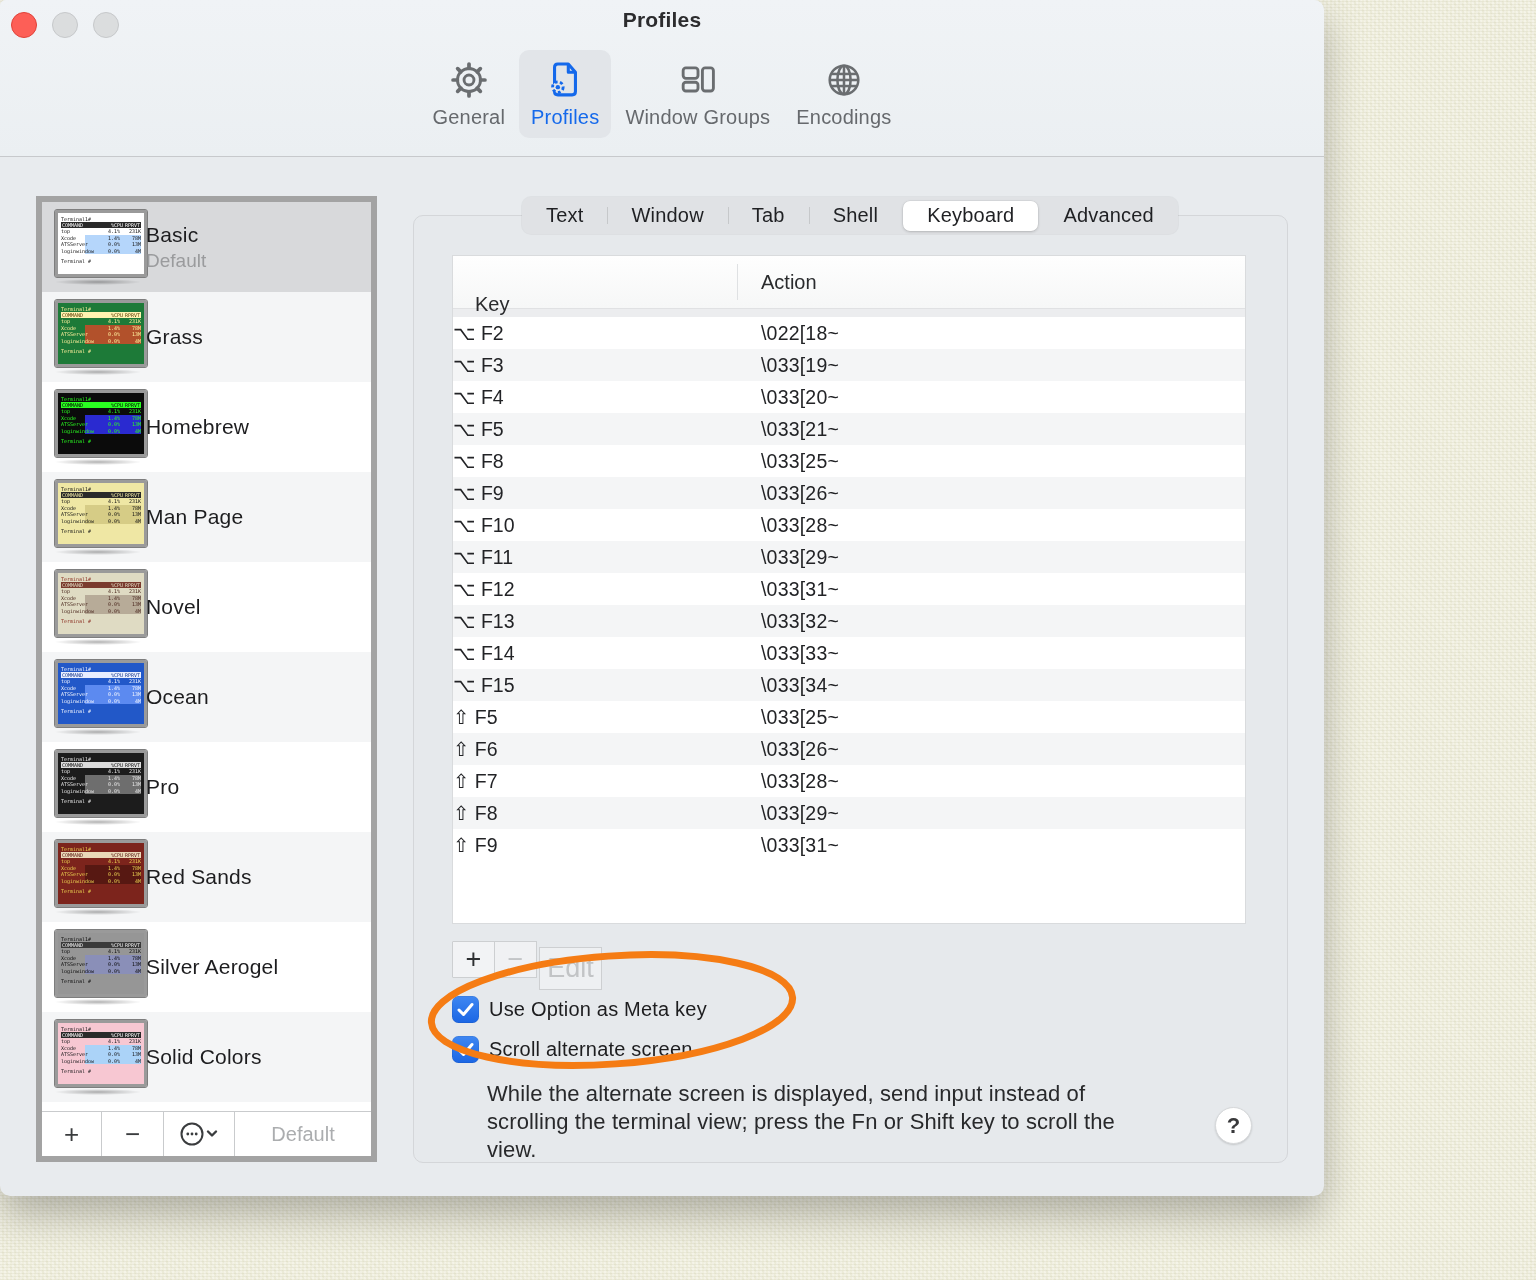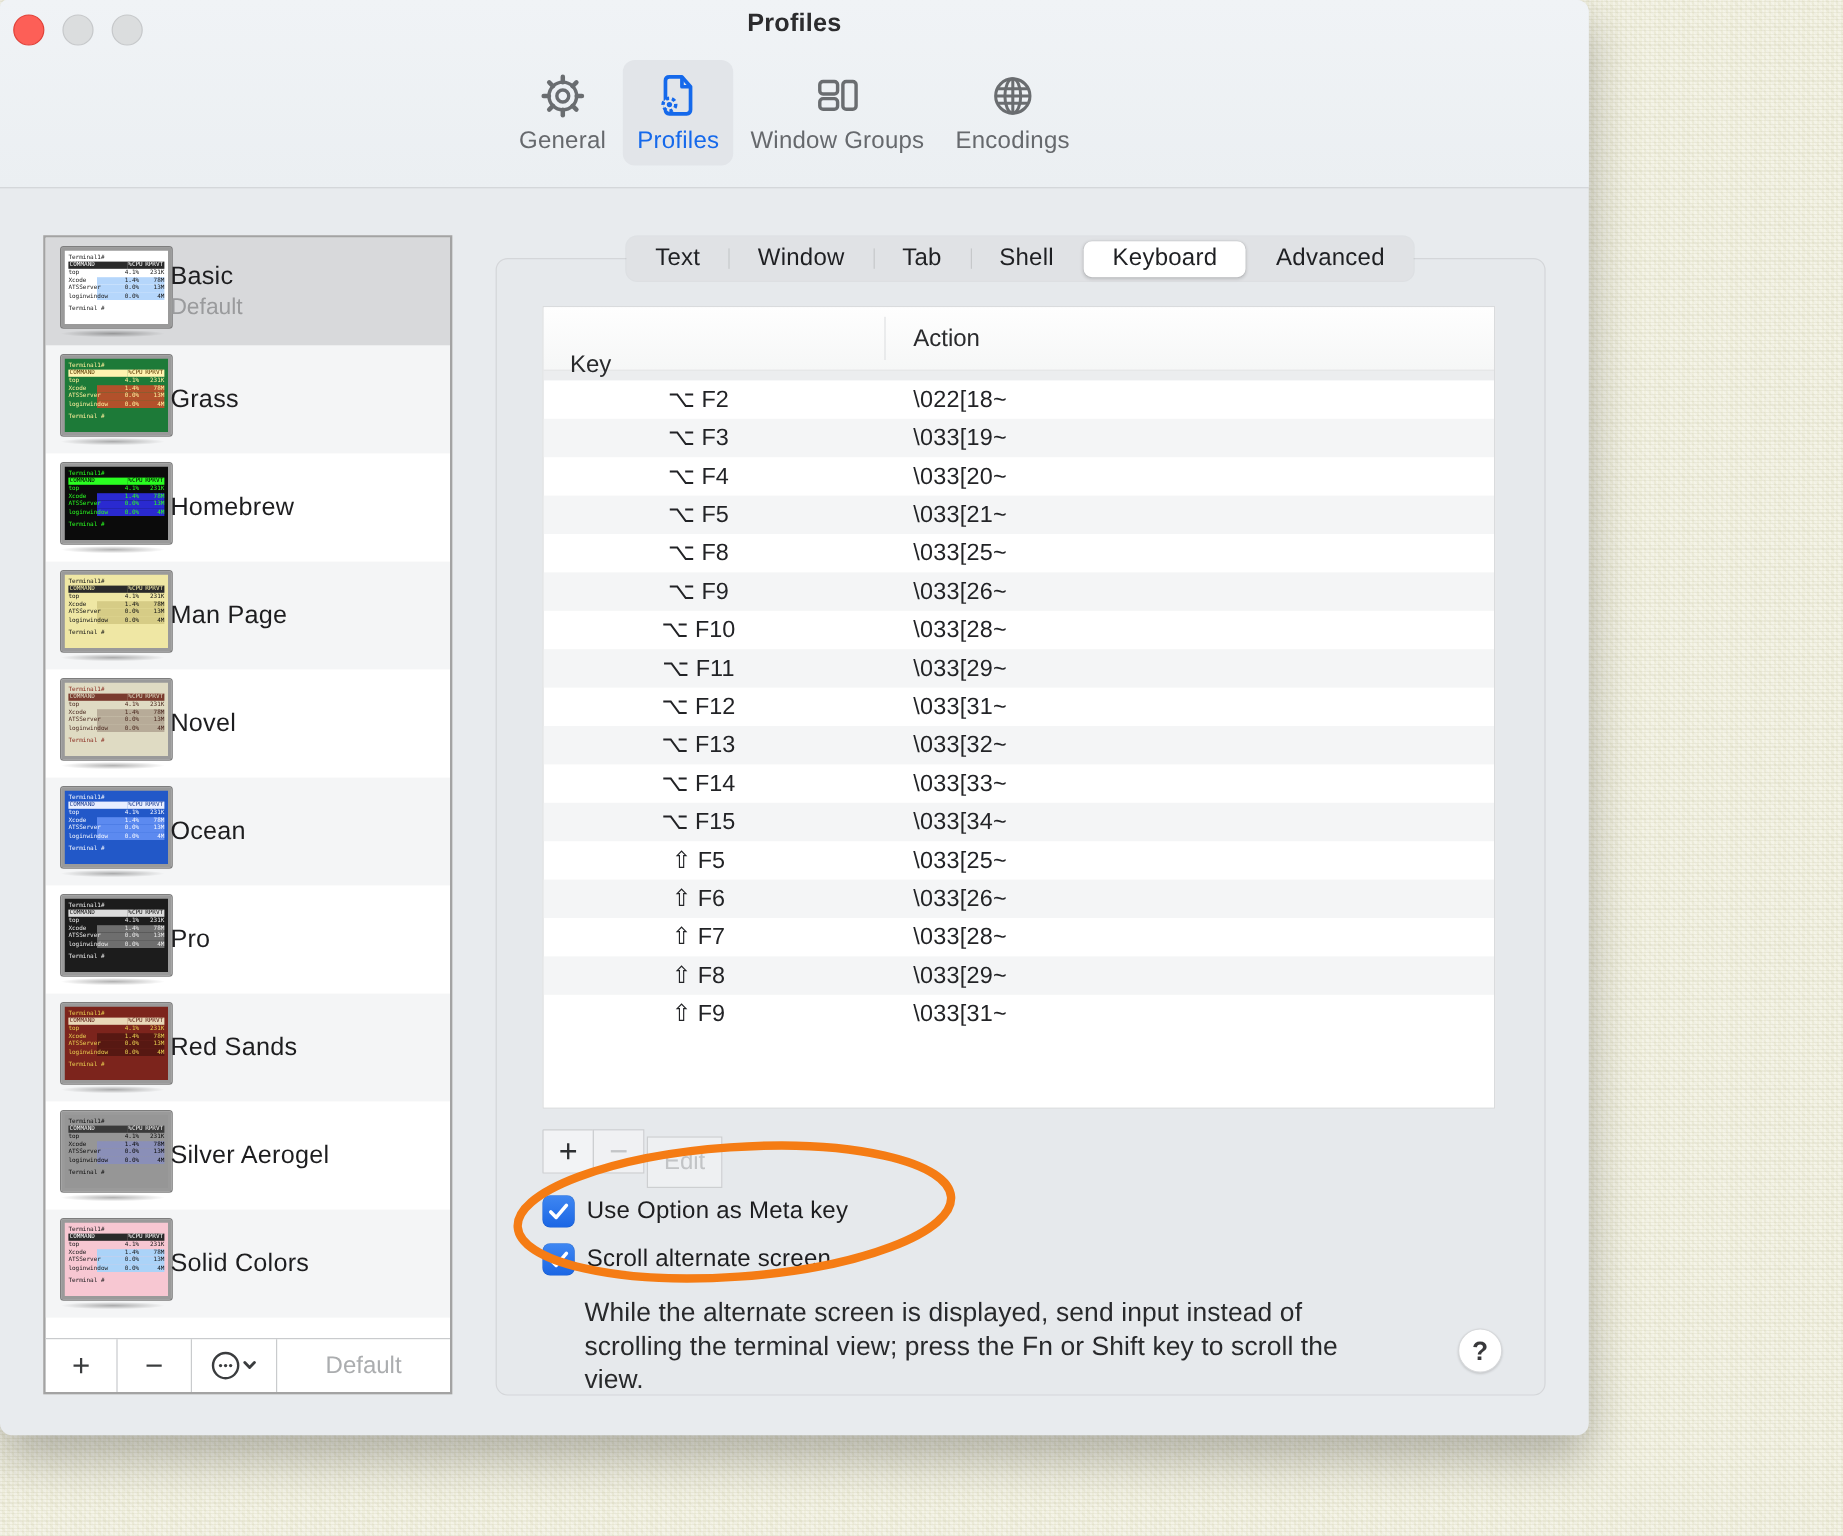--- a/index.html
+++ b/index.html
@@ -39,21 +39,21 @@
     display:flex;flex-direction:column;align-items:center;gap:4px;
     padding:8px 12px 9px;border-radius:10px;color:#66696d;
   }
   .tb-item.selected{background:#e2e5e9;color:#1569eb;}
   .tb-item .tb-label{font-size:20px;letter-spacing:.2px;}
   .tb-item.selected .tb-label{color:#1569eb;}
   .tb-icon{width:44px;height:44px;display:block;}
   
   #sidebar{
     position:absolute;left:36px;top:196px;width:341px;height:966px;
-    background:#ffffff;border:2px solid #a3a3a3;box-sizing:border-box;
+    background:#ffffff;border:6px solid #a3a3a3;box-sizing:border-box;
     display:flex;flex-direction:column;
   }
   #profile-list{flex:1 1 auto;overflow:hidden;}
   .p-row{height:90px;display:flex;align-items:center;background:#fff;}
   .p-row.alt{background:#f4f5f6;}
   .p-row.selected{background:#d8d9db;}
   .thumbwrap{width:104px;flex:0 0 104px;padding-left:13px;box-sizing:border-box;}
   .thumb{
     width:80px;height:56px;border:3px solid #9a9a9a;outline:1px solid #7e7e7e;
     border-radius:2px;padding:3px 3px 2px;overflow:hidden;box-sizing:content-box;
@@ -112,30 +112,30 @@
     position:relative;height:52px;background:linear-gradient(#fefefe,#f6f7f7);
     border-bottom:1px solid #e0e1e3;display:flex;align-items:center;
     font-size:20px;color:#2a2b2d;
   }
   #kt-header .col-key{padding-left:22px;margin-top:44px;}
   #kt-header .col-action{position:absolute;left:308px;}
   .kt-divider{position:absolute;left:284px;top:8px;height:36px;width:1px;background:#dfe1e3;}
   .kt-partial{height:8px;background:#ecedef;}
   .kt-row{height:32px;display:flex;align-items:center;font-size:19.5px;color:#222326;}
   .kt-row.alt{background:#f4f5f6;}
-  .kt-key{width:284px;text-align:center;padding-right:26px;box-sizing:border-box;}
+  .kt-key{width:284px;text-align:left;padding-right:26px;box-sizing:border-box;}
   .kt-action{padding-left:24px;letter-spacing:.2px;}
   
   .mini-btn{
     position:absolute;box-sizing:border-box;border:1px solid #cdcfd1;
     display:flex;align-items:center;justify-content:center;background:#f2f3f5;
   }
   #btn-add{left:452px;top:941px;width:43px;height:37px;font-size:27px;color:#2d2f31;border-radius:1px;}
   #btn-remove{left:494px;top:941px;width:43px;height:37px;font-size:27px;color:#c3c5c7;background:#f0f1f3;}
-  #btn-edit{left:539px;top:947px;width:63px;height:43px;font-size:20px;color:#c2c4c6;background:#eef0f2;}
+  #btn-edit{left:539px;top:947px;width:63px;height:43px;font-size:27px;color:#c2c4c6;background:#eef0f2;}
   
   .chk-row{position:absolute;left:452px;display:flex;align-items:center;gap:10px;}
   #chk-row-0{top:996px;}
   #chk-row-1{top:1036px;}
   .chk-box{
     width:27px;height:27px;border-radius:6.5px;
     background:linear-gradient(#3f87f2,#1b66e4);
     display:flex;align-items:center;justify-content:center;
     box-shadow:inset 0 0 0 .5px rgba(0,0,0,.12);
   }

